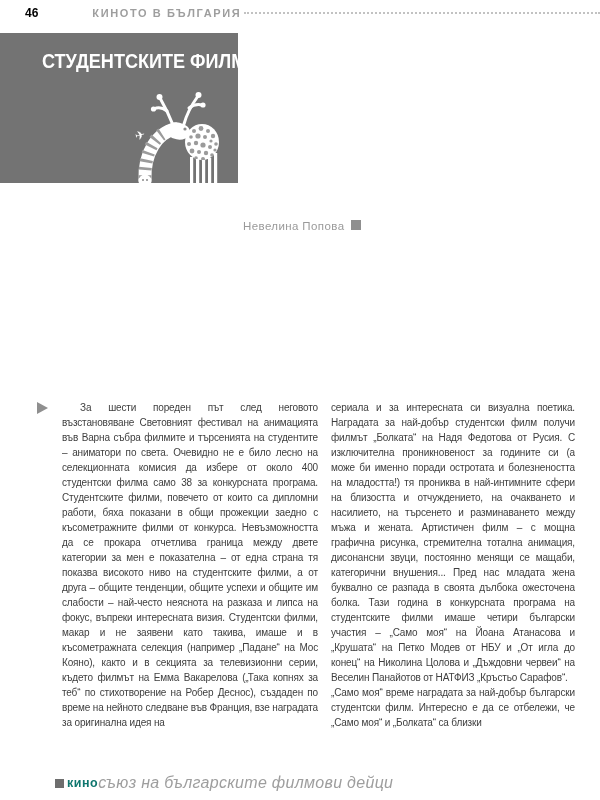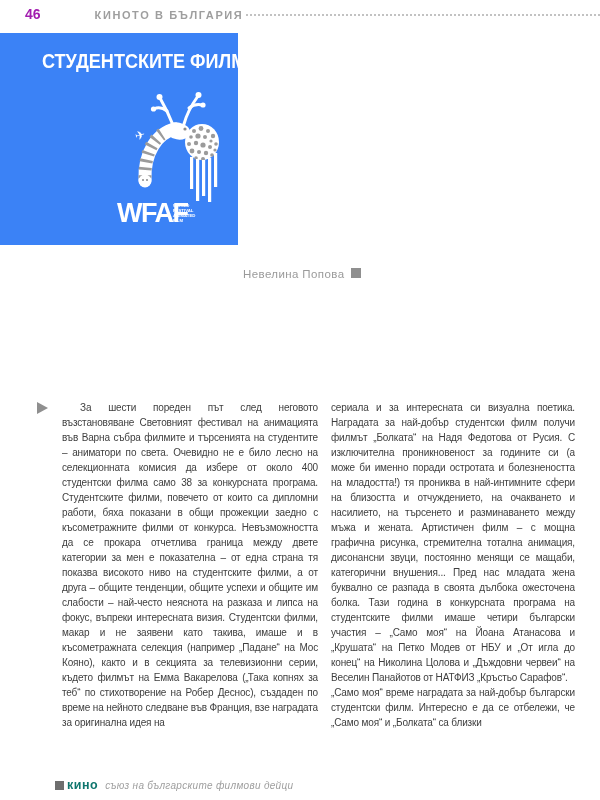--- a/index.html
+++ b/index.html
@@ -2,50 +2,50 @@
 <html><head>
 <meta charset="utf-8">
 <style>
   html,body{margin:0;padding:0;background:#e8e8e8;}
   .page{
     width:600px;height:800px;background:#ffffff;position:relative;overflow:hidden;
     font-family:"Liberation Sans",sans-serif;margin:0 auto;
   }
   
   .hdr{position:absolute;top:6px;left:25px;right:0;display:flex;align-items:baseline;}
-  .pagenum{font-weight:bold;color:#a21caf;font-size:14px;}
+  .pagenum{font-weight:bold;color:#000000;font-size:12px;}
   .sect{margin-left:30px;color:#9e9e9e;font-size:11px;font-weight:bold;letter-spacing:1.6px;white-space:nowrap;padding-left:24px;}
   .dots{flex:1;border-bottom:2px dotted #c2c2c2;transform:translateY(-3px);margin-left:3px;margin-right:0;}
   
-  .tbox{position:absolute;left:0;top:33px;width:238px;height:212px;background:#3b82f6;}
+  .tbox{position:absolute;left:0;top:33px;width:238px;height:150px;background:#737373;}
   .tbox h1{
     position:absolute;left:42px;top:16px;margin:0;color:#fff;font-size:21px;font-weight:bold;
     letter-spacing:0;transform:scaleX(.86);transform-origin:left top;white-space:nowrap;
   }
   .logo-svg{position:absolute;left:115px;top:52px;width:115px;height:146px;}
   
-  .byline{position:absolute;left:243px;top:220px;display:flex;gap:7px;margin-top:48px;}
+  .byline{position:absolute;left:243px;top:220px;display:flex;gap:7px;}
   .byline .nm{color:#9a9a9a;font-size:11.5px;letter-spacing:.4px;}
   .bsq{width:10px;height:10px;background:#8f8f8f;}
   
   .cols{position:absolute;left:62px;top:400px;width:513px;display:flex;gap:13px;}
   .col{color:#3e3e3e;}
   .col-l{width:256px;position:relative;}
   .col-r{width:244px;}
   .col p{margin:0;font-size:10px;line-height:15px;text-align:justify;letter-spacing:-.15px;}
   .col p.indent{text-indent:18px;}
   .tri{
     position:absolute;left:-25px;top:2px;width:0;height:0;
     border-left:11px solid #8f8f8f;border-top:6px solid transparent;border-bottom:6px solid transparent;
   }
   
   .ftr{position:absolute;left:55px;bottom:8px;display:flex;align-items:center;}
   .fsq{width:9px;height:9px;background:#6e6e6e;margin-right:3px;}
   .fbrand{font-weight:bold;color:#0f766e;font-size:12.5px;letter-spacing:.5px;}
-  .ftext{font-style:italic;color:#9e9e9e;font-size:10px;margin-left:7px;letter-spacing:.3px;}
+  .ftext{font-style:italic;color:#9e9e9e;font-size:16px;letter-spacing:.3px;}
 </style>
 </head>
 <body>
 
 <div class="page">
 
   <div class="hdr">
     <span class="pagenum">46</span>
     <span class="sect">КИНОТО В БЪЛГАРИЯ</span>
     <span class="dots"></span>

